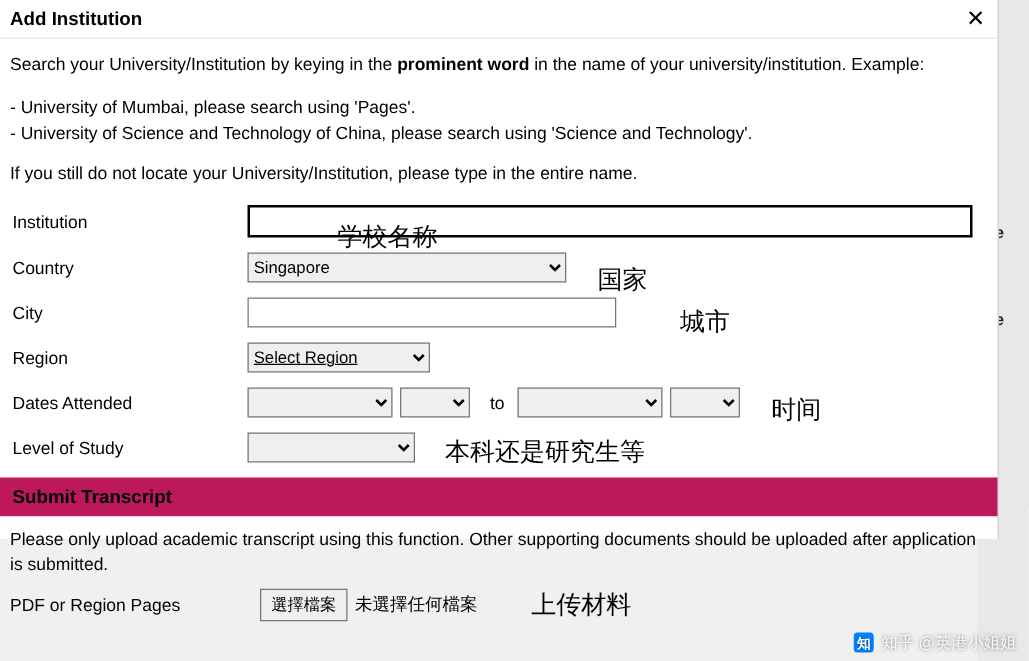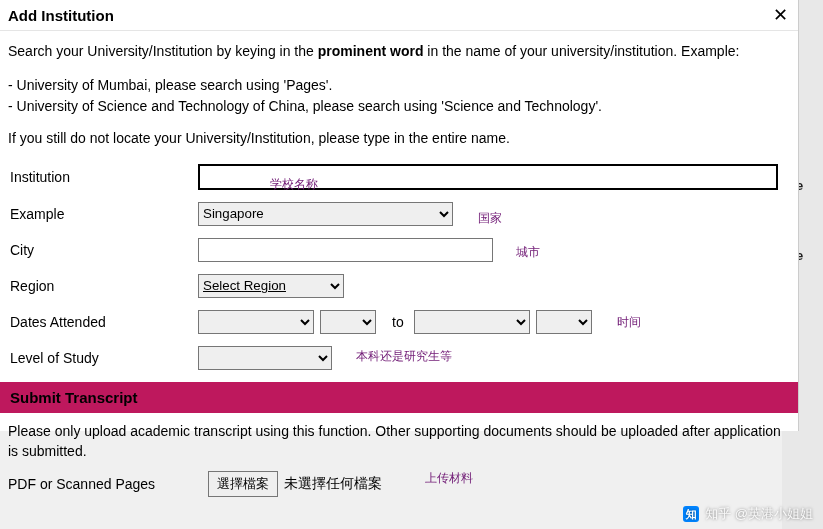--- a/index.html
+++ b/index.html
@@ -81,21 +81,21 @@
   .file-row { display:flex; align-items:center; }
   .file-label { width:200px; }
   .file-btn {
     border:1px solid #767676;
     background:#efefef;
     padding:3px 8px;
     font-size:13px;
     cursor:pointer;
   }
   .file-status { margin-left: 6px; font-size:14px;}
-  .anno { position:absolute; color:#701a75; font-size:12px; font-family: Liberation Sans, sans-serif; pointer-events:none;}
+  .anno { position:absolute; color:#000000; font-size:20px; font-family: Liberation Sans, sans-serif; pointer-events:none;}
   .watermark {
     position:absolute;
     right:10px; bottom:6px;
     color: rgba(255,255,255,0.9);
     font-size:13px;
     font-family: "Microsoft YaHei","PingFang SC",sans-serif;
     display:flex; align-items:center; gap:6px;
     text-shadow: 0 0 3px rgba(0,0,0,0.5);
   }
   .wm-logo {
@@ -133,21 +133,21 @@
     </div>
 
     <div class="stilltext">If you still do not locate your University/Institution, please type in the entire name.</div>
 
     <div class="form-row">
       <div class="form-label">Institution</div>
       <input class="inst-input" type="text" value="" style="">
     </div>
 
     <div class="form-row">
-      <div class="form-label">Example</div>
+      <div class="form-label">Country</div>
       <select class="country">
         <option>Singapore</option>
       </select>
     </div>
 
     <div class="form-row">
       <div class="form-label">City</div>
       <input class="city" type="text" value="" style="">
     </div>
 
@@ -169,31 +169,31 @@
 
     <div class="form-row">
       <div class="form-label">Level of Study</div>
       <select class="level"><option></option></select>
     </div>
 
     <div class="section-bar">Submit Transcript</div>
     <div class="sub-desc">Please only upload academic transcript using this function. Other supporting documents should be uploaded after application is submitted.</div>
 
     <div class="file-row">
-      <div class="file-label">PDF or Scanned Pages</div>
+      <div class="file-label">PDF or Region Pages</div>
       <button class="file-btn">選擇檔案</button>
       <span class="file-status">未選擇任何檔案</span>
     </div>
 
   </div>
 </div>
 
 <div class="anno" style="left:270px; top:176px;">学校名称</div>
 <div class="anno" style="left:478px; top:210px;">国家</div>
-<div class="anno" style="left:516px; top:244px;">城市</div>
+<div class="anno" style="left:544px; top:244px;">城市</div>
 <div class="anno" style="left:617px; top:314px;">时间</div>
 <div class="anno" style="left:356px; top:348px;">本科还是研究生等</div>
 <div class="anno" style="left:425px; top:470px;">上传材料</div>
 
 <div class="watermark">
   <div class="wm-logo">知</div>
   <span>知乎 @英港小姐姐</span>
 </div>
 
 </body></html>

